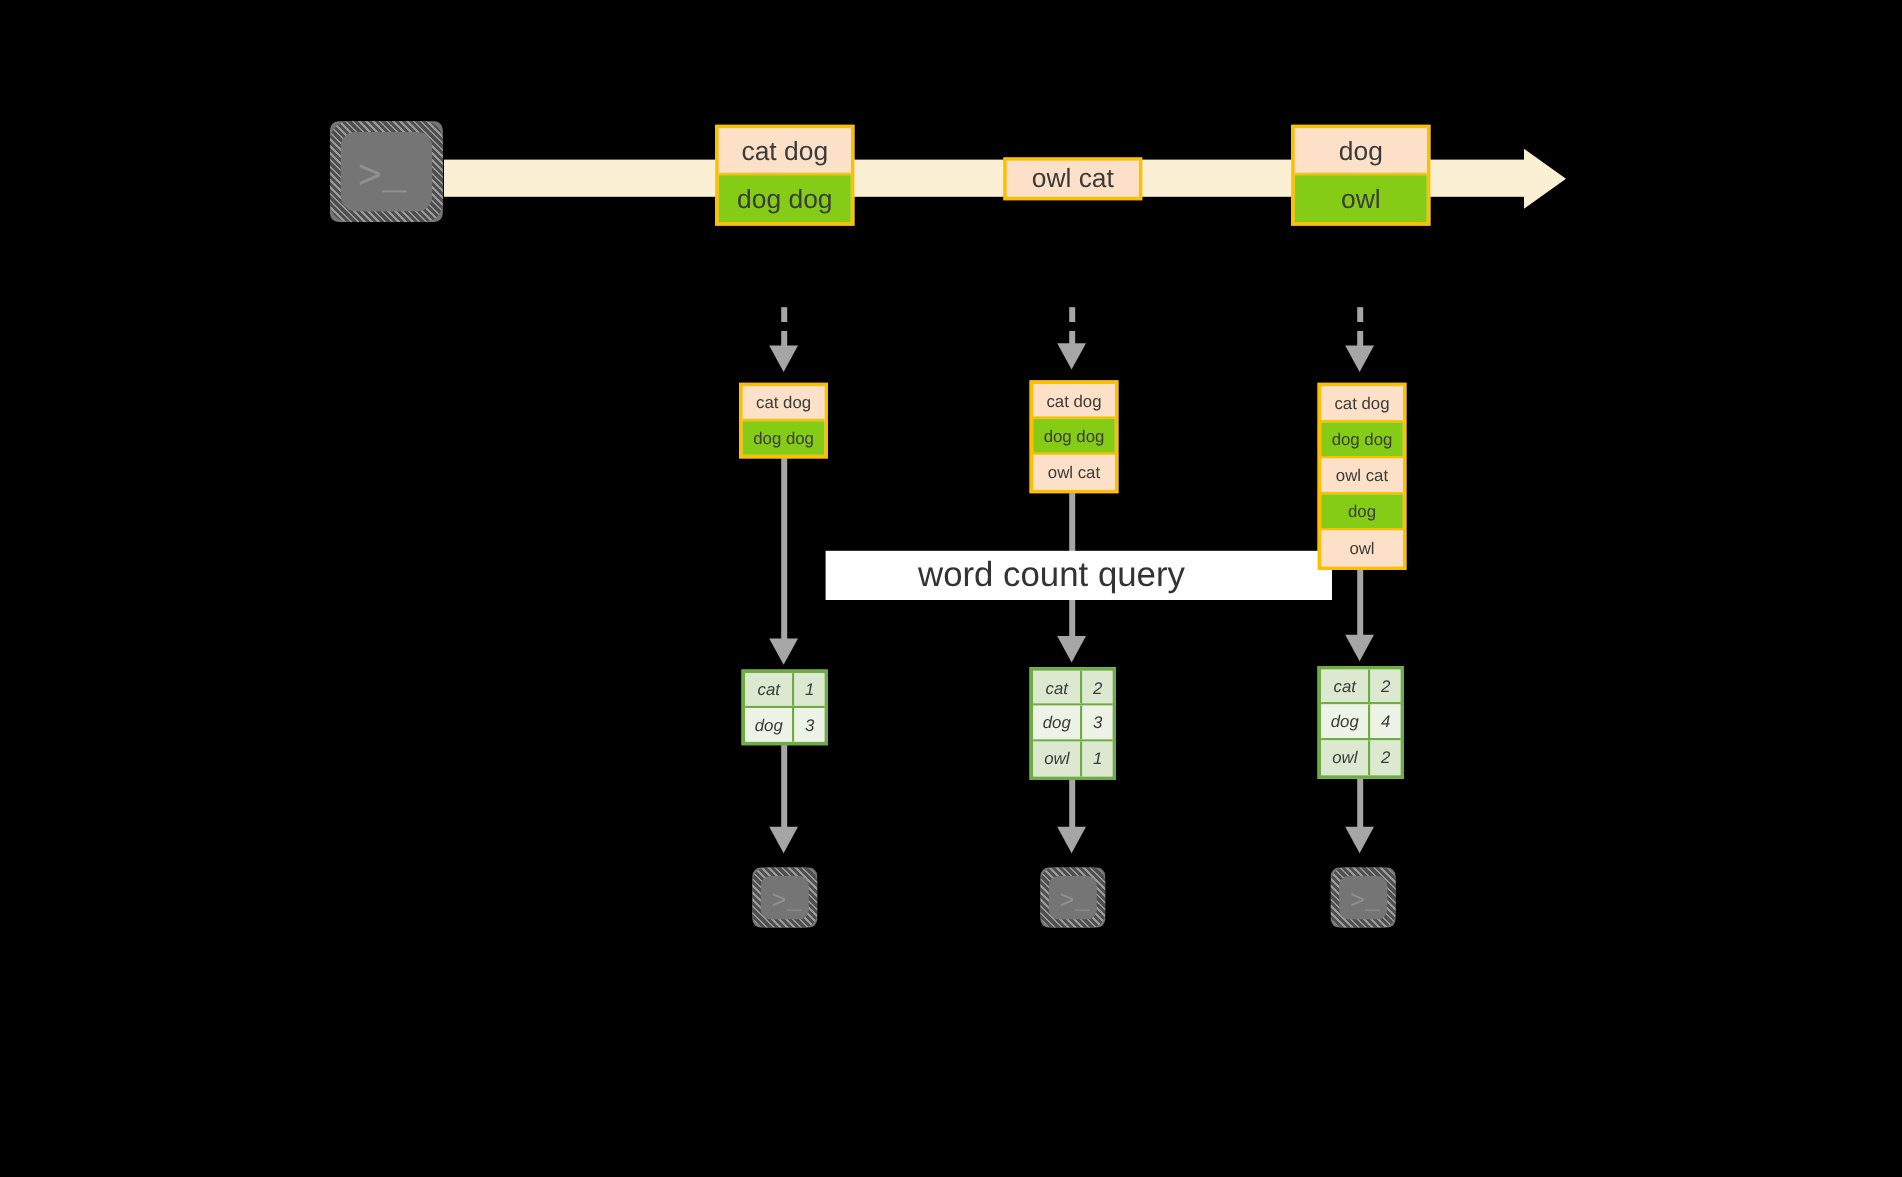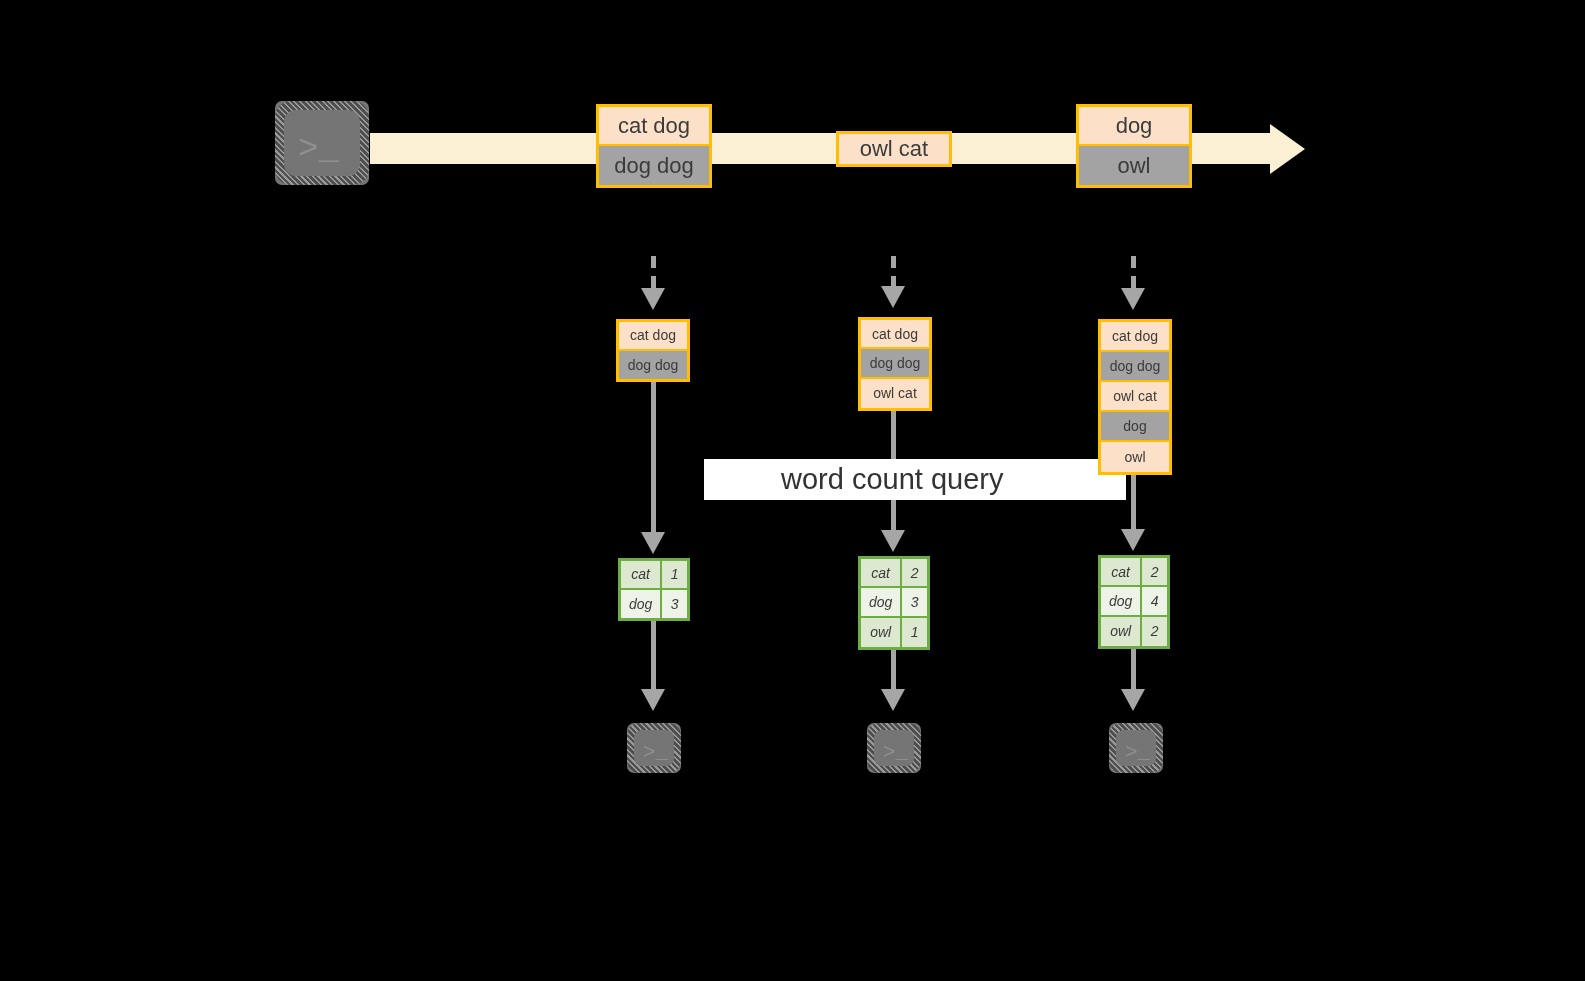--- a/index.html
+++ b/index.html
@@ -77,21 +77,21 @@
     box-sizing: border-box;
     border-bottom: 2px solid #FFBF00;
     display: flex;
     align-items: center;
     justify-content: center;
     color: #3b3b3b;
     white-space: nowrap;
   }
   .doc-row:last-child { border-bottom: none; }
   .doc-row.shade-a { background: #FCE0C8; }
-  .doc-row.shade-b { background: #a3a3a3; }
+  .doc-row.shade-b { background: #84cc16; }
 
   
   .res-table {
     position: absolute;
     border: 3px solid #6EAD43;
     box-sizing: border-box;
     background: #EEF3E8;
   }
   .res-row {
     display: flex;
@@ -284,17 +284,17 @@
   <div class="conn-line" style="left:1131px; top:649px; height:44px;"></div>
   <div class="conn-head" style="left:1121px; top:689px;"></div>
 
   <div class="terminal" style="left:1100px; top:714px; width:72px; height:68px;">
     <div class="terminal-hatch" style="border-radius:12px;"></div>
     <div class="terminal-face" style="left:7px; top:7px; right:7px; bottom:7px; border-radius:8px;">
       <div class="term-prompt" style="left:9px; top:12px; font-size:21px;">&gt;_</div>
     </div>
   </div>
 
-  <div class="query-label" style="left:704px; top:459px; width:422px; height:41px;">
+  <div class="query-label" style="left:688px; top:459px; width:422px; height:41px;">
     <span style="font-size:29px; margin-left:77px;">word count query</span>
   </div>
 
 </div>
 
 </body></html>

